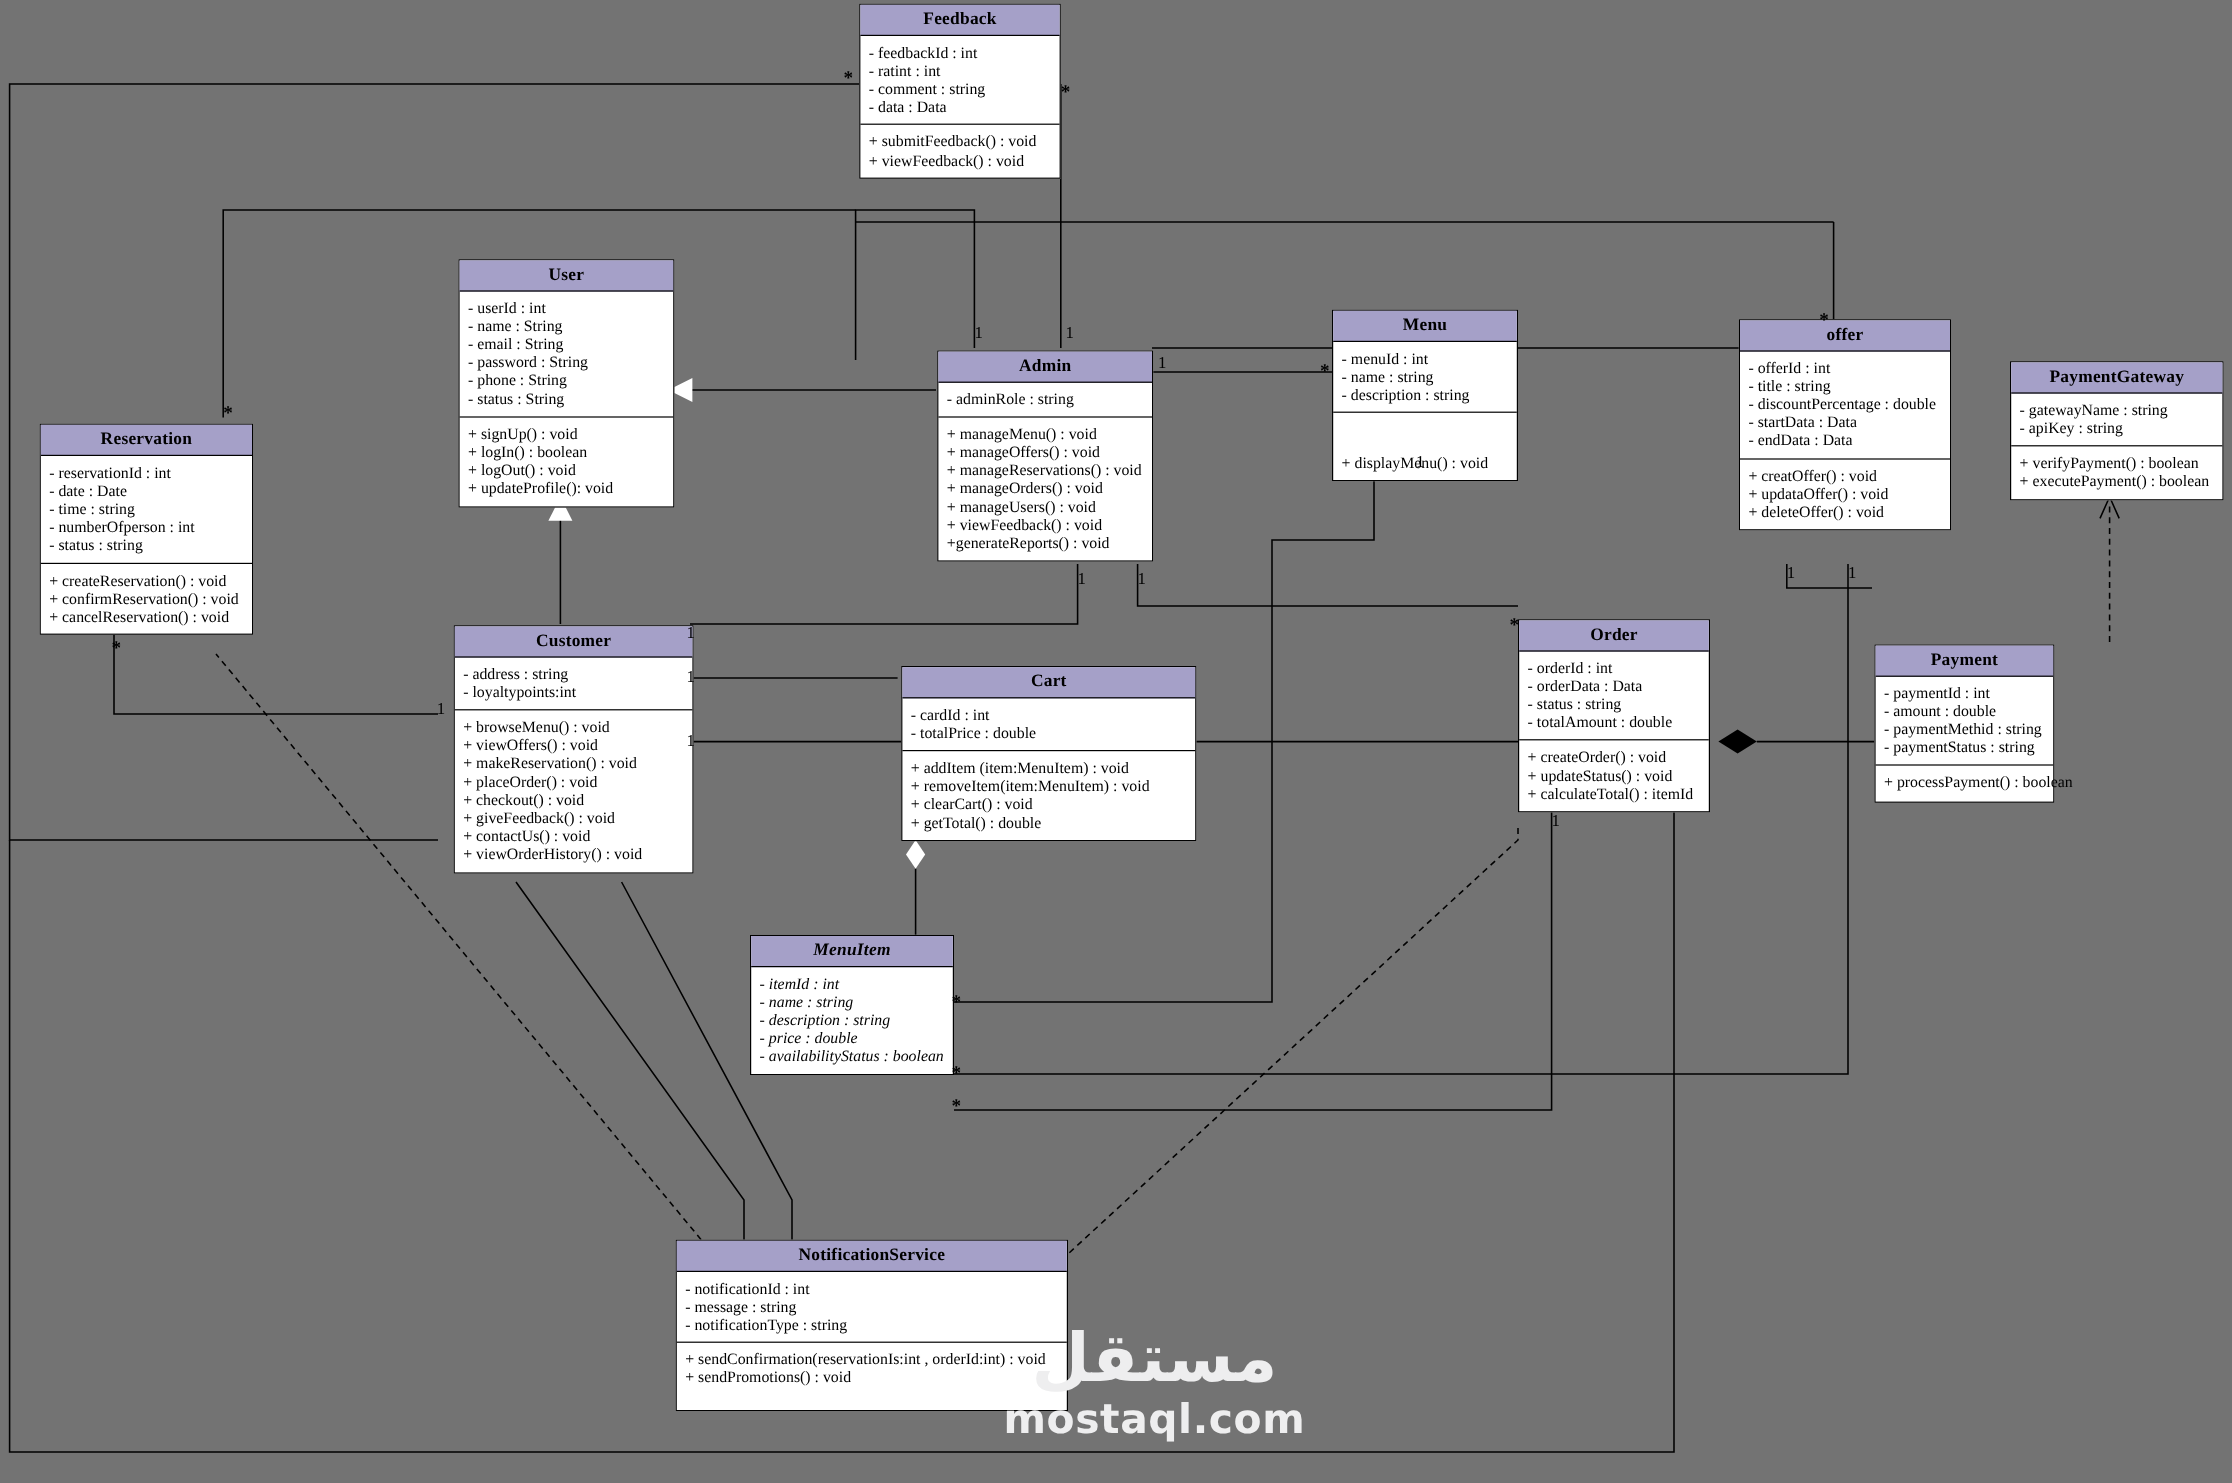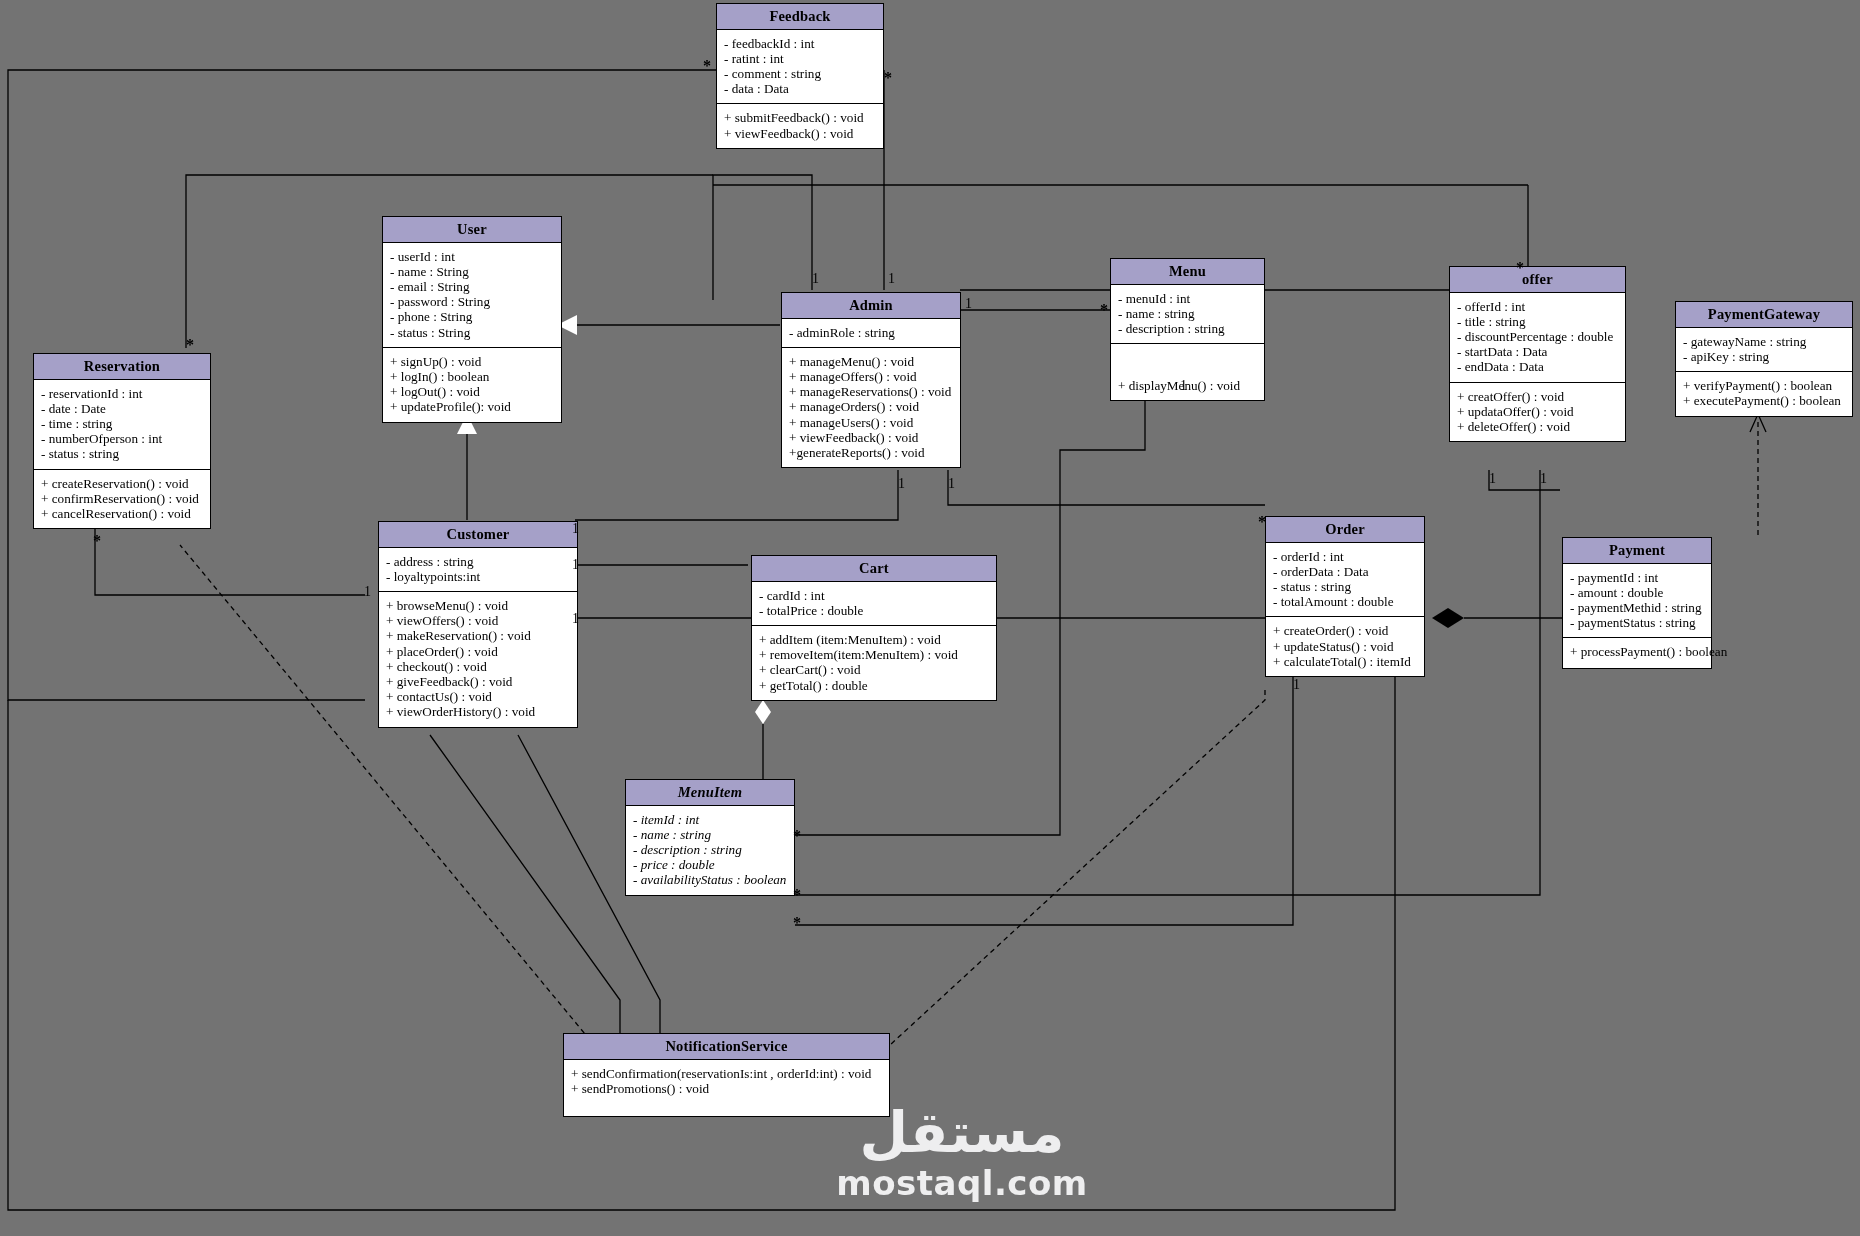--- a/index.html
+++ b/index.html
@@ -335,20 +335,25 @@
       <div class="row">- itemId : int</div>
       <div class="row">- name  : string</div>
       <div class="row">- description : string</div>
       <div class="row">- price : double</div>
       <div class="row">- availabilityStatus : boolean</div>
     </div>
   </div>
 
   <div class="uml-class" style="left:563px; top:1033px; width:327px;">
     <div class="uml-header">NotificationService</div>
+    <div class="uml-section">
+      <div class="row">- notificationId : int</div>
+      <div class="row">- message : string</div>
+      <div class="row">- notificationType : string</div>
+    </div>
     <div class="uml-section" style="min-height:56px;">
       <div class="row">+ sendConfirmation(reservationIs:int , orderId:int) : void</div>
       <div class="row">+ sendPromotions() : void</div>
     </div>
   </div>
 
   <div id="mult-layer">
       <div class="mult star" style="left: 703px; top: 58px;">*</div>
       <div class="mult star" style="left: 884px; top: 70px;">*</div>
       <div class="mult star" style="left: 186px; top: 337px;">*</div>

